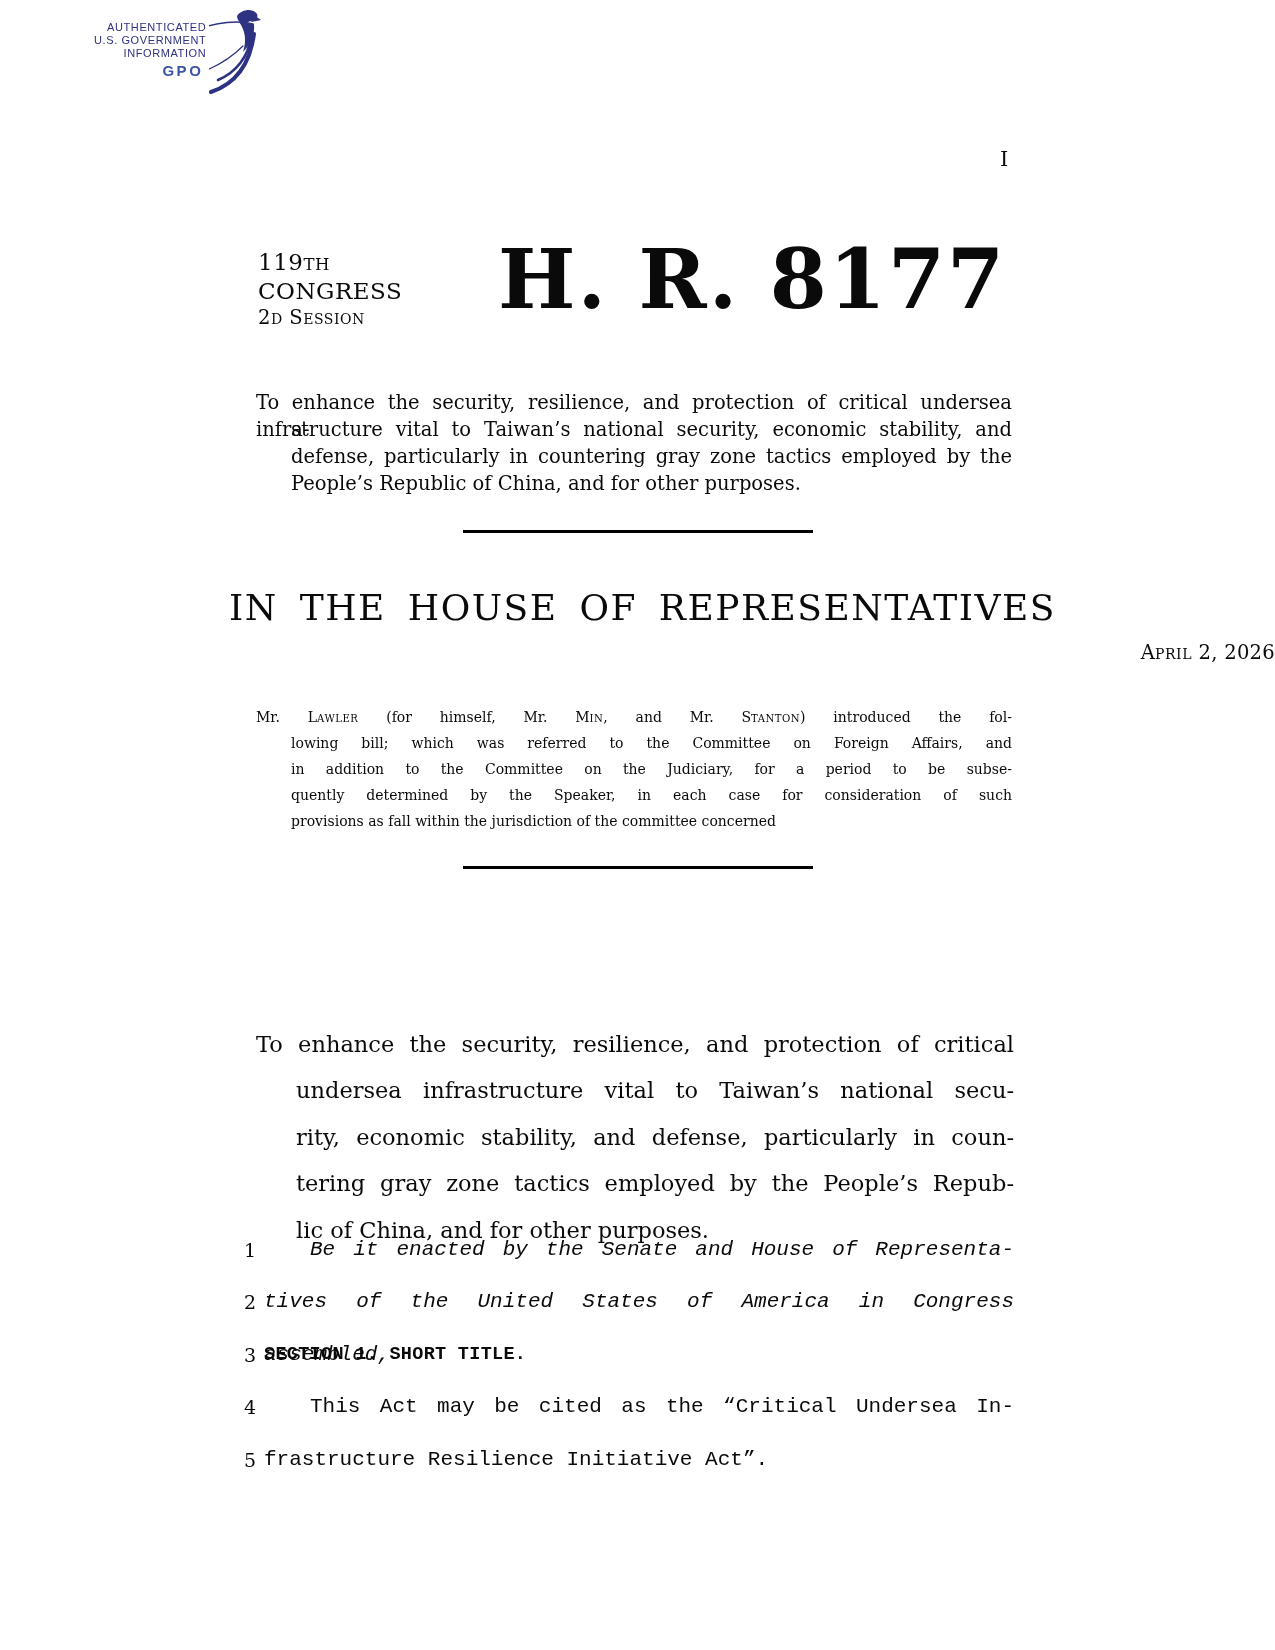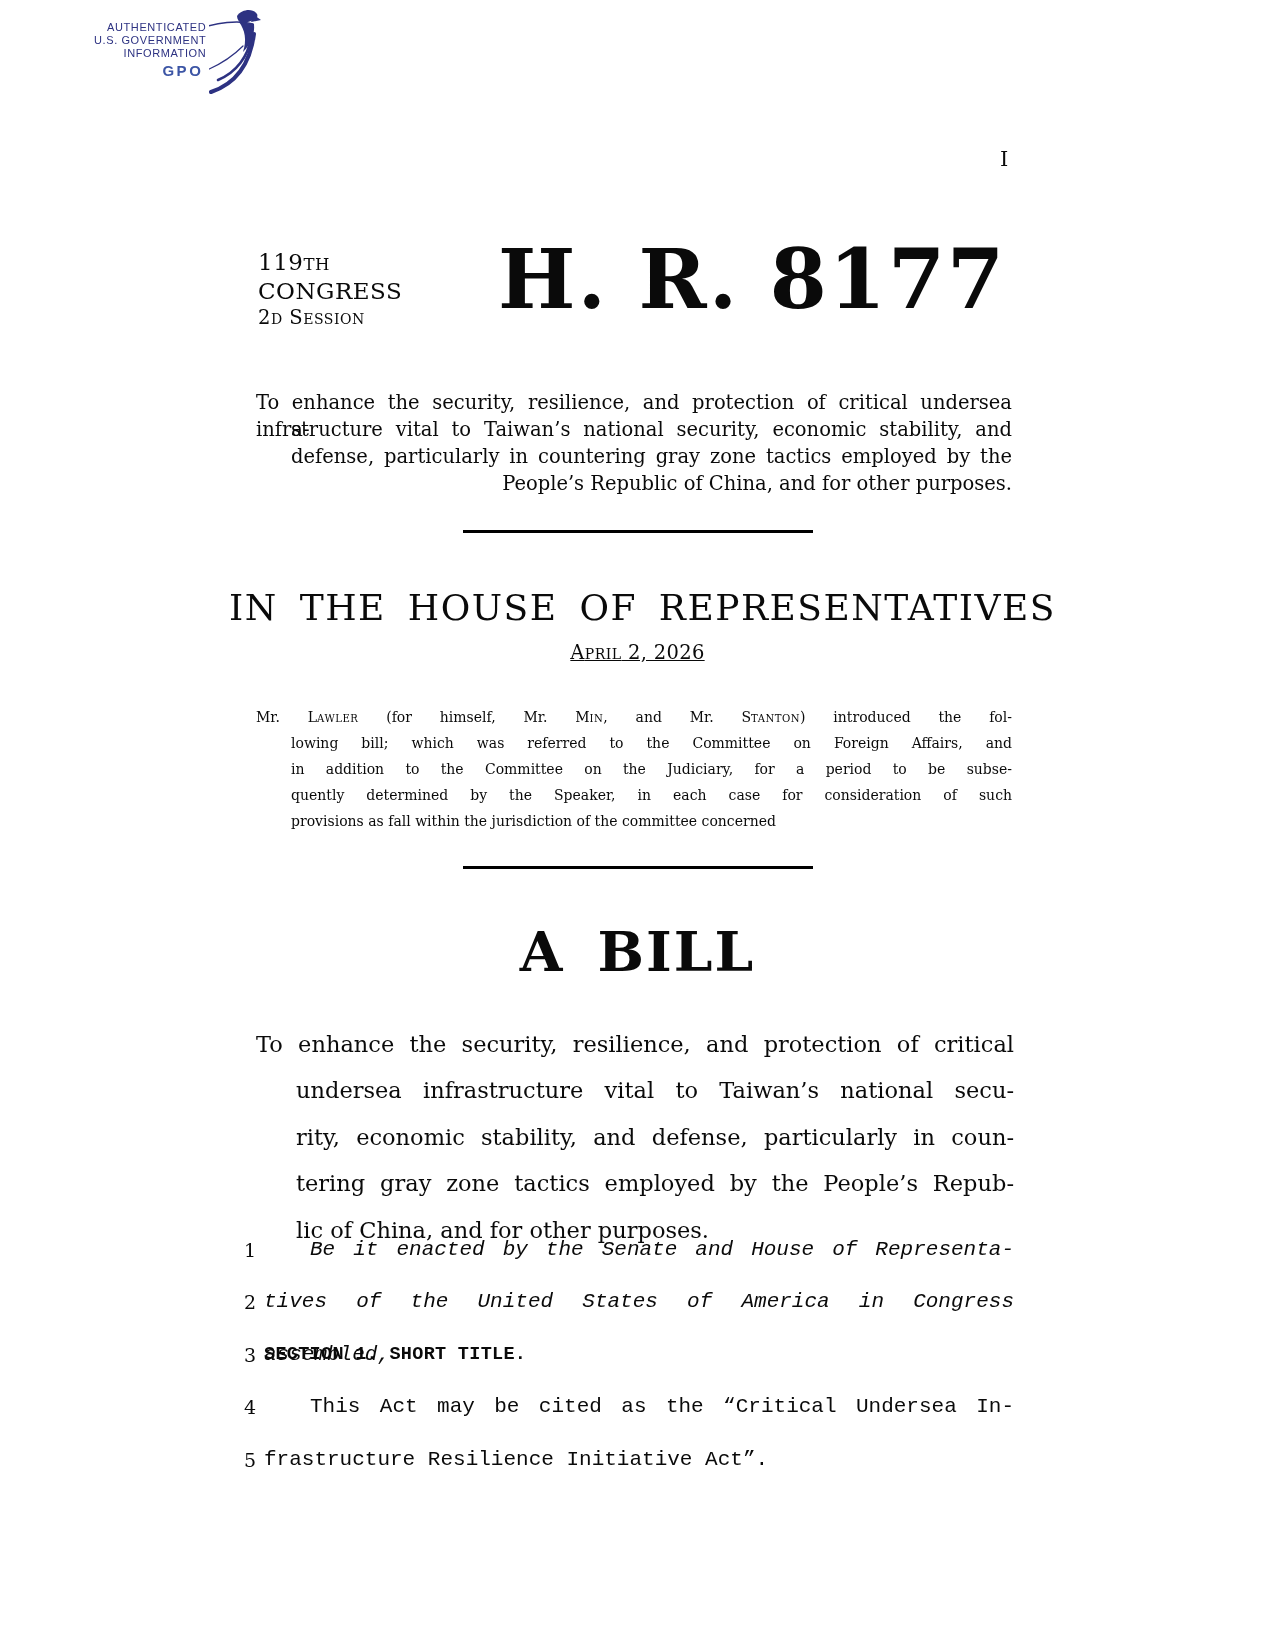--- a/index.html
+++ b/index.html
@@ -23,28 +23,28 @@
   .rule-1{ top:530px; } .rule-2{ top:866px; }
   
   .congress-stack{ position:absolute; left:258px; top:249px; width:216px; }
   .congress-line{ font-size:23px; line-height:27px; letter-spacing:0.5px; }
   .session-line{ font-size:19.5px; line-height:25px; letter-spacing:0.5px; }
   .bill-number{ position:absolute; left:498px; top:236px; font-size:82px; line-height:86px;
     font-weight:bold; letter-spacing:2px; }
   
   .chamber-heading{ position:absolute; left:5px; top:588px; width:1275px; text-align:center;
     font-size:36px; line-height:40px; letter-spacing:1.5px; word-spacing:9px; }
-  .date-line{ position:absolute; left:0; top:641px; width:1275px; text-align:center;
-    font-size:19.5px; line-height:24px; letter-spacing:0.3px;text-decoration:underline; }
+  .date-line{ position:absolute; left:0; top:641px; width:1275px; text-align:right;
+    font-size:19.5px; line-height:24px; letter-spacing:0.3px; }
   .bill-heading{ position:absolute; left:0; top:922px; width:1275px; text-align:center;
     font-size:55px; line-height:60px; font-weight:bold; letter-spacing:2px; word-spacing:12px; }
   
   .lineblock{ position:absolute; left:256px; width:756px;margin-top:28px; }
   .preamble{ top:361px; font-size:19.5px; }
-  .preamble .tline{ height:27px; line-height:27px;text-align:right; }
+  .preamble .tline{ height:27px; line-height:27px; }
   .sponsor{ top:676px; font-size:14px; }
   .sponsor .tline{ height:26px; line-height:26px; }
   .purpose{ top:993px; width:758px; font-size:22.5px; }
   .purpose .tline{ height:46.4px; line-height:46.4px; }
   .tline{ white-space:nowrap; }
   .tline.just{ white-space:normal; text-align:justify; text-align-last:justify; }
   .preamble .cont, .sponsor .cont{ padding-left:35px; }
   .purpose .cont{ padding-left:40px; }
   .small{ font-size:0.72em; letter-spacing:0.5px; }
   
@@ -103,21 +103,20 @@
   <div class="lineblock sponsor">
       <div class="tline just"><span>Mr. L</span><span class="small">AWLER</span><span> (for himself, Mr. M</span><span class="small">IN</span><span>, and Mr. S</span><span class="small">TANTON</span><span>) introduced the fol-</span></div>
       <div class="tline just cont"><span>lowing bill; which was referred to the Committee on Foreign Affairs, and</span></div>
       <div class="tline just cont"><span>in addition to the Committee on the Judiciary, for a period to be subse-</span></div>
       <div class="tline just cont"><span>quently determined by the Speaker, in each case for consideration of such</span></div>
       <div class="tline cont"><span>provisions as fall within the jurisdiction of the committee concerned</span></div>
     </div>
 
   <div class="rule rule-2"></div>
 
-  <div class="bill-heading">A BILL</div>
   <div class="lineblock purpose">
       <div class="tline just"><span>To enhance the security, resilience, and protection of critical</span></div>
       <div class="tline just cont"><span>undersea infrastructure vital to Taiwan’s national secu-</span></div>
       <div class="tline just cont"><span>rity, economic stability, and defense, particularly in coun-</span></div>
       <div class="tline just cont"><span>tering gray zone tactics employed by the People’s Repub-</span></div>
       <div class="tline cont"><span>lic of China, and for other purposes.</span></div>
     </div>
 
   <div class="body-rows">
       <div class="row">

